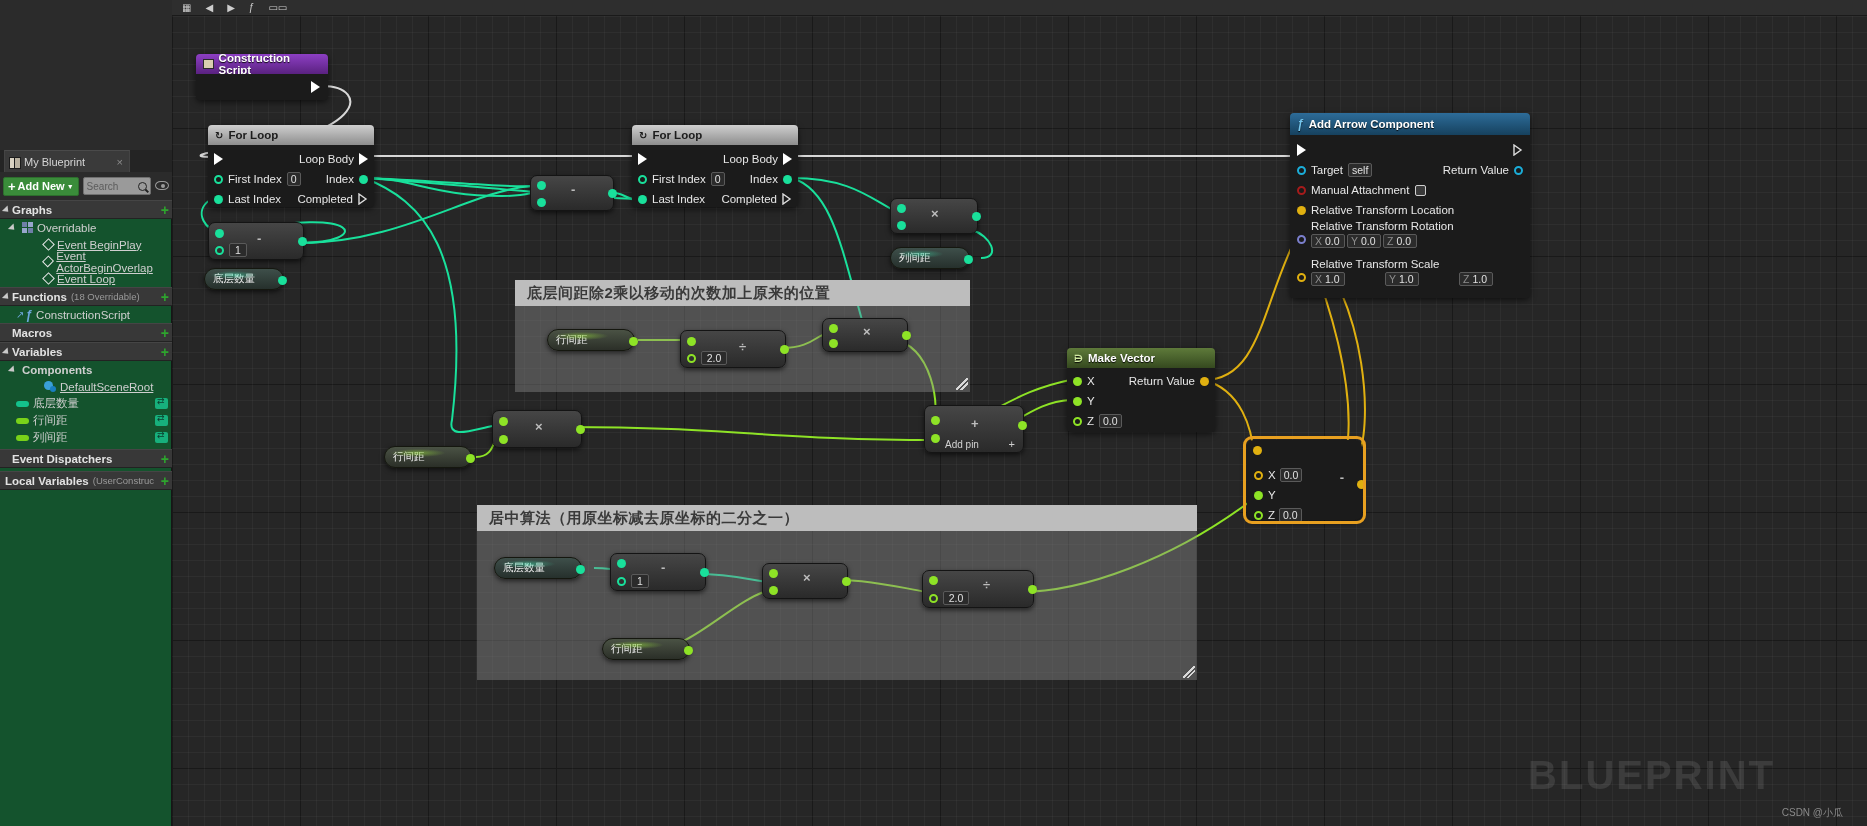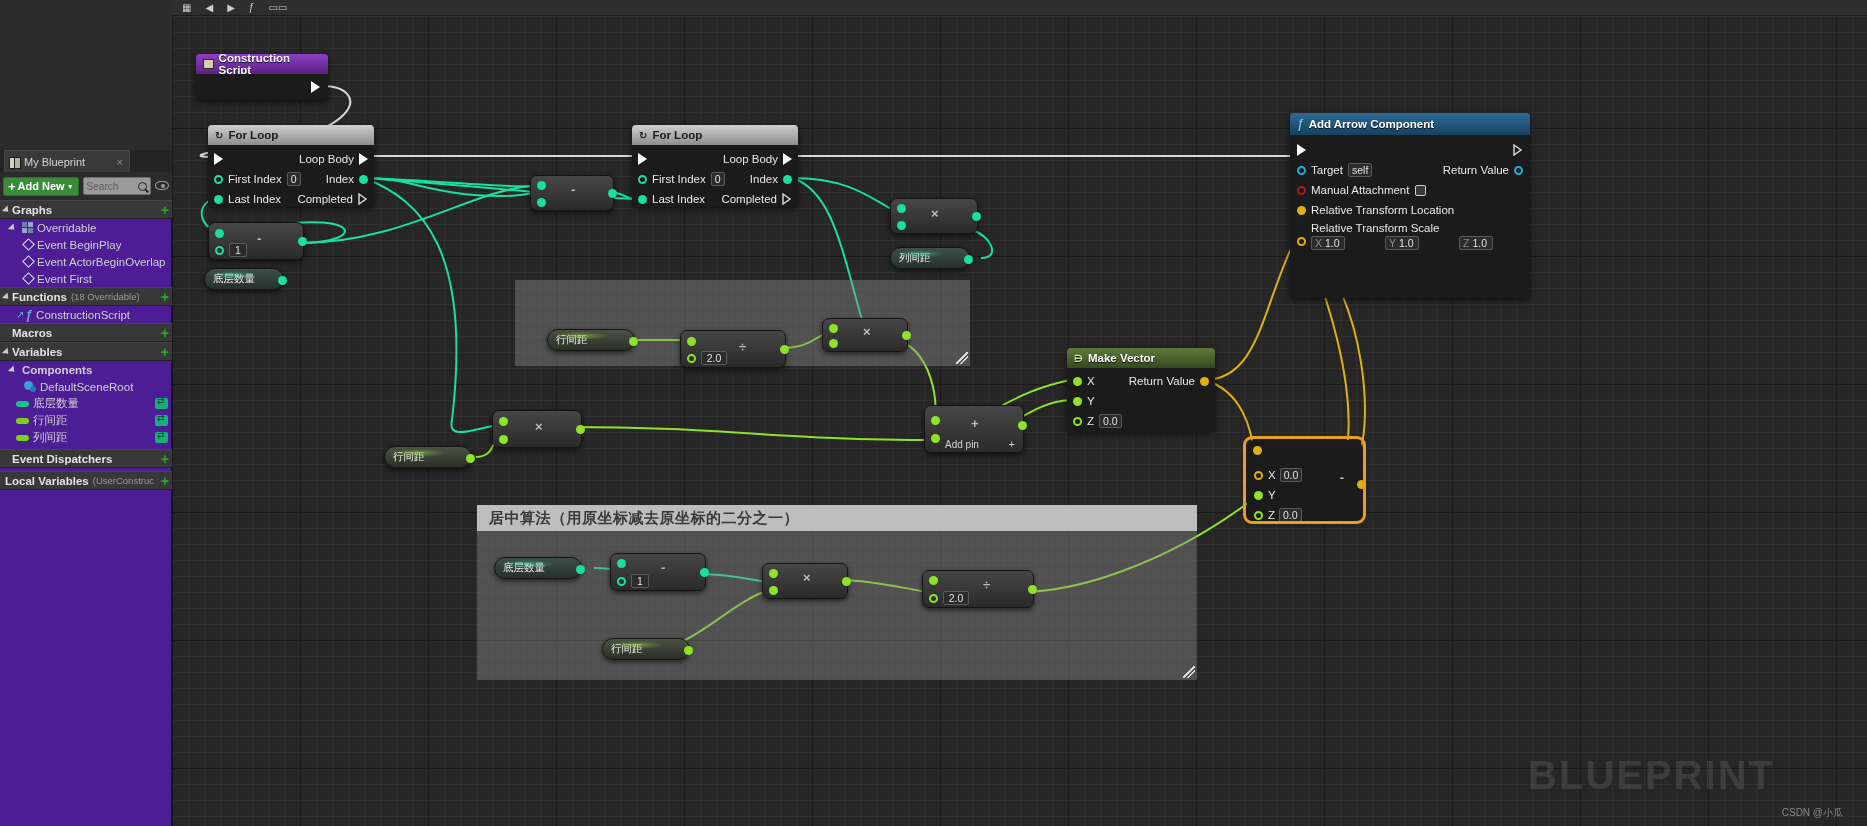--- a/index.html
+++ b/index.html
@@ -7,21 +7,21 @@
     width:1867px; height:826px; overflow:hidden;
     background:#1b1b1b;
     font-family:"Liberation Sans","DejaVu Sans",sans-serif;
     -webkit-font-smoothing:antialiased;
   }
   #root{ position:relative; width:1867px; height:826px; }
 
   
   .left-panel{
     position:absolute; left:0; top:0; width:172px; height:826px;
-    background:#4c1d95; border-right:1px solid #161616; z-index:40;
+    background:#14532d; border-right:1px solid #161616; z-index:40;
   }
   .left-top-blank{ position:absolute; left:0; top:0; width:172px; height:150px; background:#2b2b2b; }
   .tabbar{ position:absolute; left:0; top:150px; width:172px; height:22px; background:#242424; }
   .tab{
     position:absolute; left:4px; top:0; height:22px; padding:0 6px 0 4px;
     background:#3a3a3a; border-top:1px solid #4a4a4a; border-left:1px solid #444; border-right:1px solid #444;
     display:flex; align-items:center; gap:4px; width:126px;
   }
   .tab-title{ color:#d6d6d6; font-size:11px; white-space:nowrap; }
   .tab-close{ color:#8b8b8b; font-size:11px; margin-left:auto; }
@@ -55,21 +55,21 @@
     height:19px; background:#383838; border-top:1px solid #454545; border-bottom:1px solid #222;
     display:flex; align-items:center; padding-left:4px; position:relative;
   }
   .sec-label{ color:#e2e2e2; font-size:11.5px; font-weight:bold; }
   .sec-sub{ color:#9a9a9a; font-size:9.5px; font-weight:normal; margin-left:4px; }
   .sec-plus{ position:absolute; right:3px; top:3px; color:#2ea52e; font-size:14px; font-weight:bold; line-height:12px; }
   .tri{ width:0;height:0;border-left:5px solid #c9c9c9;border-top:4px solid transparent;border-bottom:4px solid transparent;
         transform:rotate(45deg); margin-right:3px; }
   .row{ height:17px; display:flex; align-items:center; gap:4px; padding-left:4px; color:#cfcfcf; font-size:11.5px; }
   .row.ind1{ padding-left:10px; }
-  .row.ind2{ padding-left:24px; }
+  .row.ind2{ padding-left:44px;text-decoration:underline; }
   .row.ind3{ padding-left:16px; }
   .grid-ico{ width:11px; height:11px; display:grid; grid-template-columns:5px 5px; grid-template-rows:5px 5px; gap:1px; }
   .grid-ico i{ background:#6f7fa8; display:block; }
   .grid-ico i:nth-child(2){ background:#97a6cc; }
   .grid-ico i:nth-child(3){ background:#97a6cc; }
   .diamond{ width:9px; height:9px; border:1.6px solid #e8e8e8; transform:rotate(45deg); }
   .fx{ color:#6fa8dc; font-size:12px; font-style:italic; font-weight:bold; }
   .fx-arrow{ color:#6fa8dc; font-size:10px; margin-right:-3px; }
   .sphere{ width:12px; height:11px; position:relative; }
   .sphere:before{content:"";position:absolute;left:0;top:0;width:9px;height:9px;border-radius:50%;background:#3aa0d8;}
@@ -222,21 +222,21 @@
       <div class="row ind2">
         <span class="diamond"></span>
         <span>Event BeginPlay</span>
       </div>
       <div class="row ind2">
         <span class="diamond"></span>
         <span>Event ActorBeginOverlap</span>
       </div>
       <div class="row ind2">
         <span class="diamond"></span>
-        <span>Event First</span>
+        <span>Event Loop</span>
       </div>
 
       <div class="sec">
         <span class="tri"></span>
         <span class="sec-label">Functions</span>
         <span class="sec-sub">(18 Overridable)</span>
         <span class="sec-plus">+</span>
       </div>
       <div class="row ind3">
         <span class="fx-arrow">↗</span>
@@ -335,20 +335,21 @@
       <path d="M800,420 C830,408 850,390 898,380" stroke="#8ee326" stroke-width="2" fill="none"></path>
       <path d="M800,440 C840,430 860,402 898,400" stroke="#8ee326" stroke-width="2" fill="none"></path>
       <path d="M422,568 C450,568 455,574 468,574" stroke="#19e09b" stroke-width="2" fill="none"></path>
       <path d="M522,574 C570,574 580,582 600,582" stroke="#19e09b" stroke-width="2" fill="none"></path>
       <path d="M478,650 C520,650 560,600 598,590" stroke="#8ee326" stroke-width="2" fill="none"></path>
       <path d="M658,580 C700,580 720,586 755,592" stroke="#8ee326" stroke-width="2" fill="none"></path>
       <path d="M848,592 C910,592 1000,560 1080,500" stroke="#8ee326" stroke-width="2" fill="none"></path>
     </svg>
 
     <div class="comment" style="left:343px; top:280px; width:455px; height:112px;">
+      <div class="comment-hdr">底层间距除2乘以移动的次数加上原来的位置</div>
       <div class="comment-body" style="height:86px"></div>
     </div>
 
     <div class="comment" style="left:305px; top:505px; width:720px; height:175px;text-align:center;">
       <div class="comment-hdr">居中算法（用原坐标减去原坐标的二分之一）</div>
       <div class="comment-body" style="height:149px"></div>
     </div>
 
     <div class="node" style="left:24px; top:54px; width:132px;">
       <div class="node-hdr hdr-purple">
@@ -462,20 +463,29 @@
           </span>
         </div>
         <div class="prow">
           <span class="ring" style="border-color:#a61b1b"></span>
           <span class="plabel" style="margin-left:5px">Manual Attachment</span>
           <span class="chk" style="margin-left:6px"></span>
         </div>
         <div class="prow">
           <span class="dot" style="background:#e0b010"></span>
           <span class="plabel" style="margin-left:5px">Relative Transform Location</span>
+        </div>
+        <div style="position:relative; height:36px;">
+          <span class="ring" style="border-color:#7b7fcd; position:absolute; left:0; top:15px;"></span>
+          <div class="plabel" style="margin-left:14px;">Relative Transform Rotation</div>
+          <div class="vecbox" style="margin-left:14px; margin-top:2px;">
+            <span class="valbox"><span class="ax">X</span><span>0.0</span></span>
+            <span class="valbox"><span class="ax">Y</span><span>0.0</span></span>
+            <span class="valbox"><span class="ax">Z</span><span>0.0</span></span>
+          </div>
         </div>
         <div style="position:relative; height:36px; margin-top:2px;">
           <span class="ring" style="border-color:#e0b010; position:absolute; left:0; top:15px;"></span>
           <div class="plabel" style="margin-left:14px;">Relative Transform Scale</div>
           <div class="vecbox" style="margin-left:14px; margin-top:2px;gap:40px;">
             <span class="valbox"><span class="ax">X</span><span>1.0</span></span>
             <span class="valbox"><span class="ax">Y</span><span>1.0</span></span>
             <span class="valbox"><span class="ax">Z</span><span>1.0</span></span>
           </div>
         </div>

